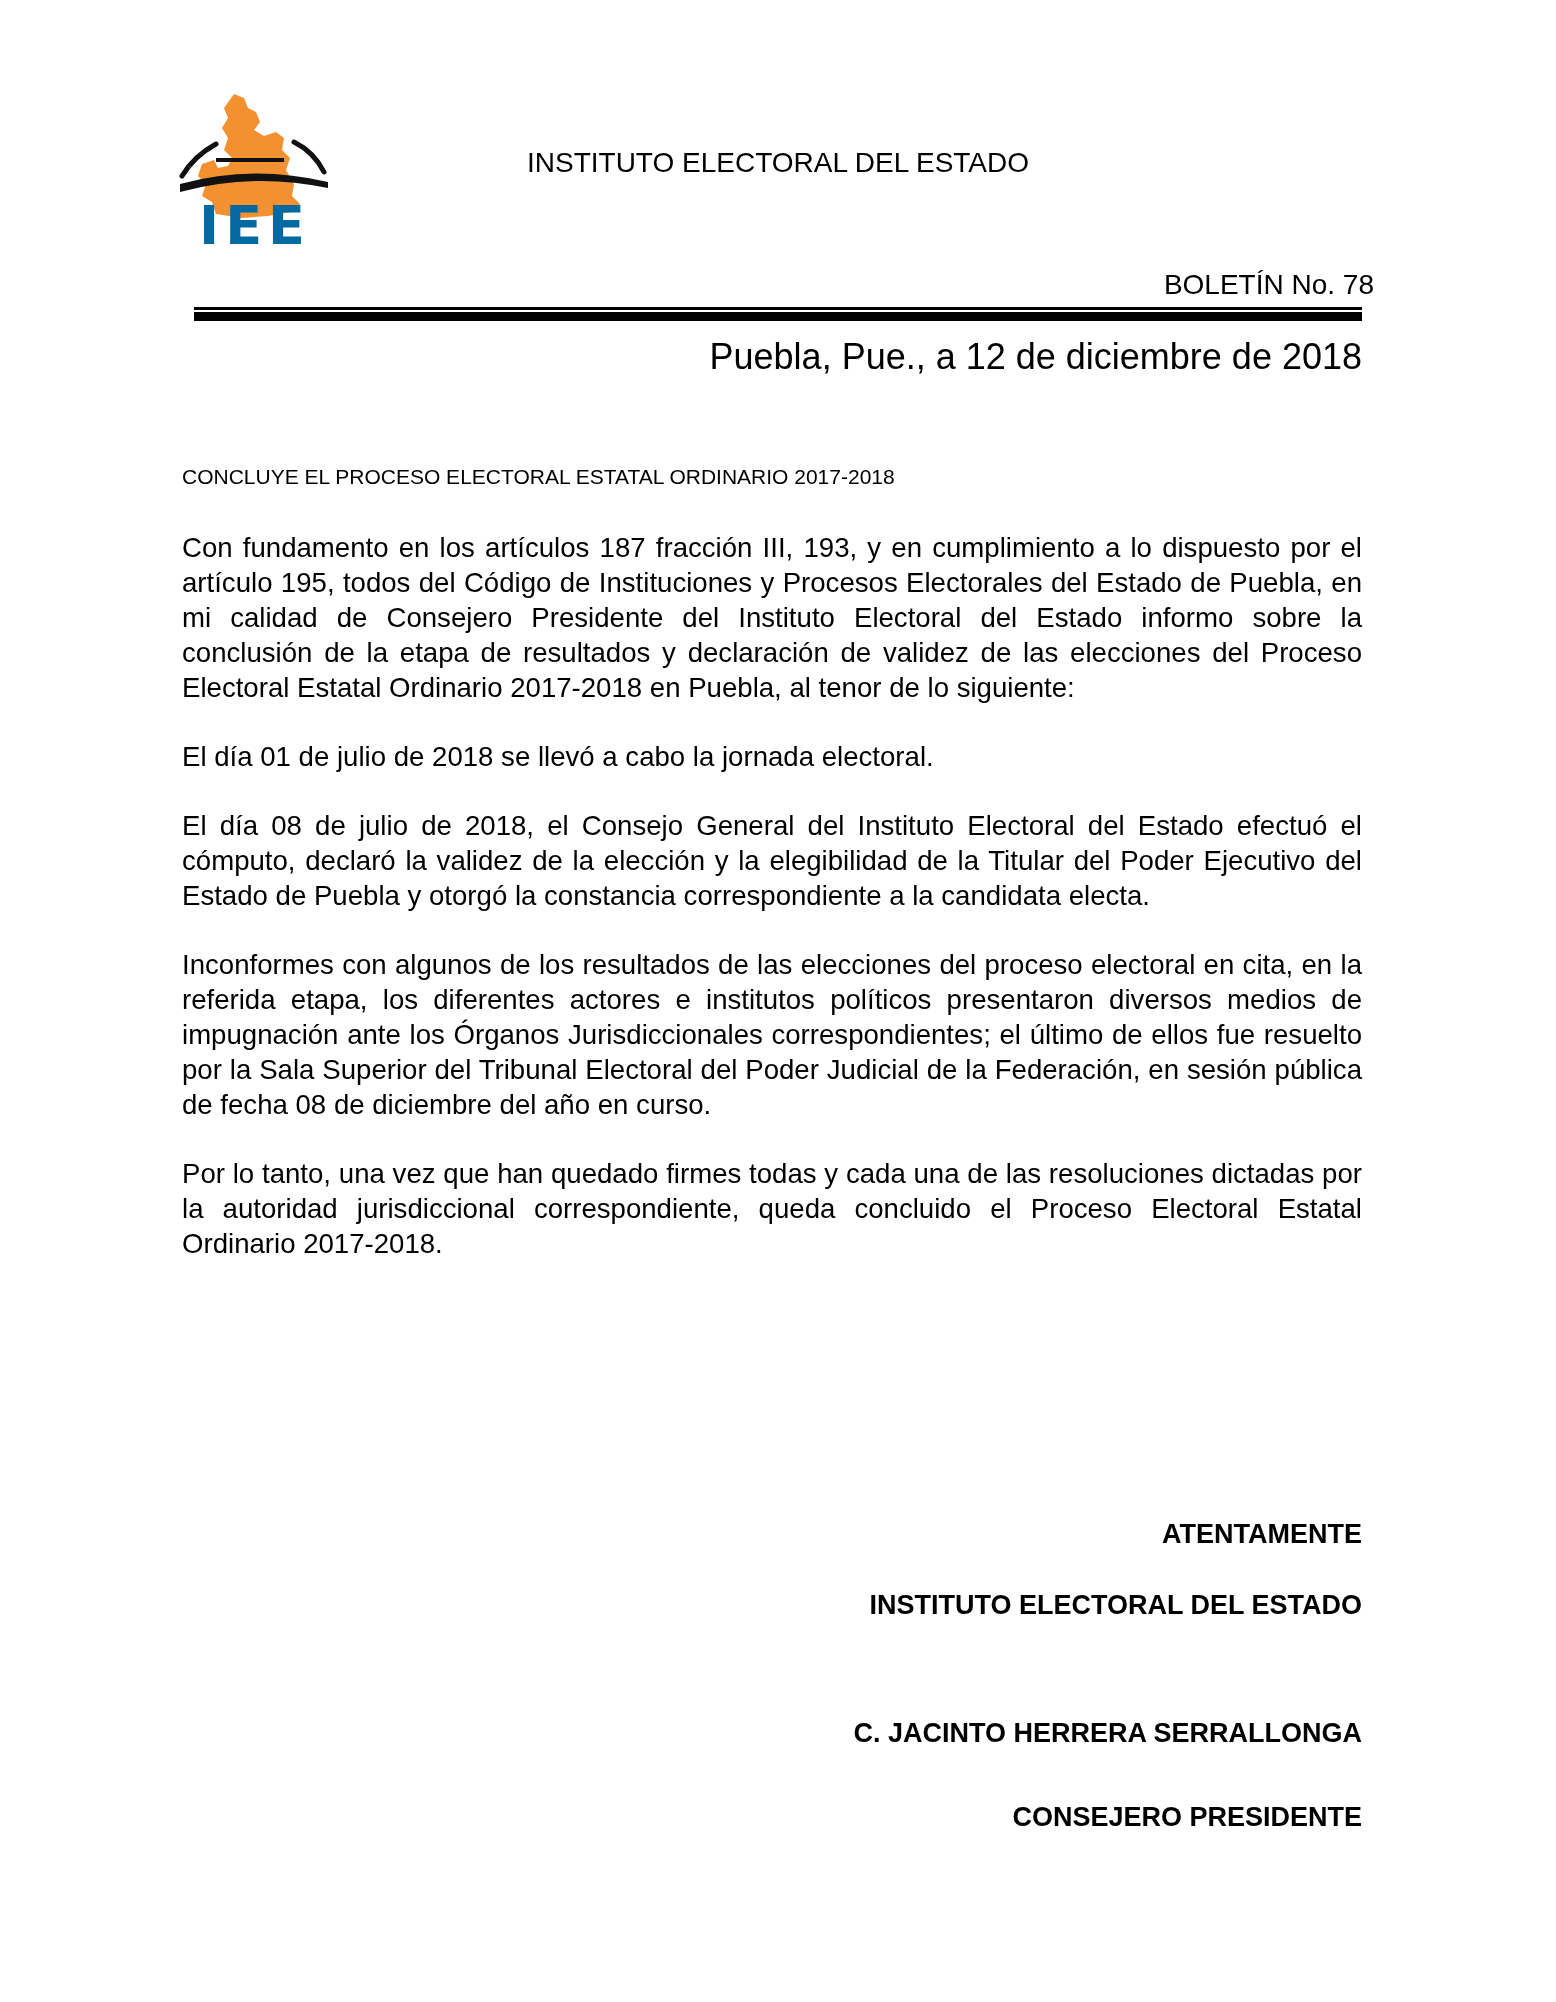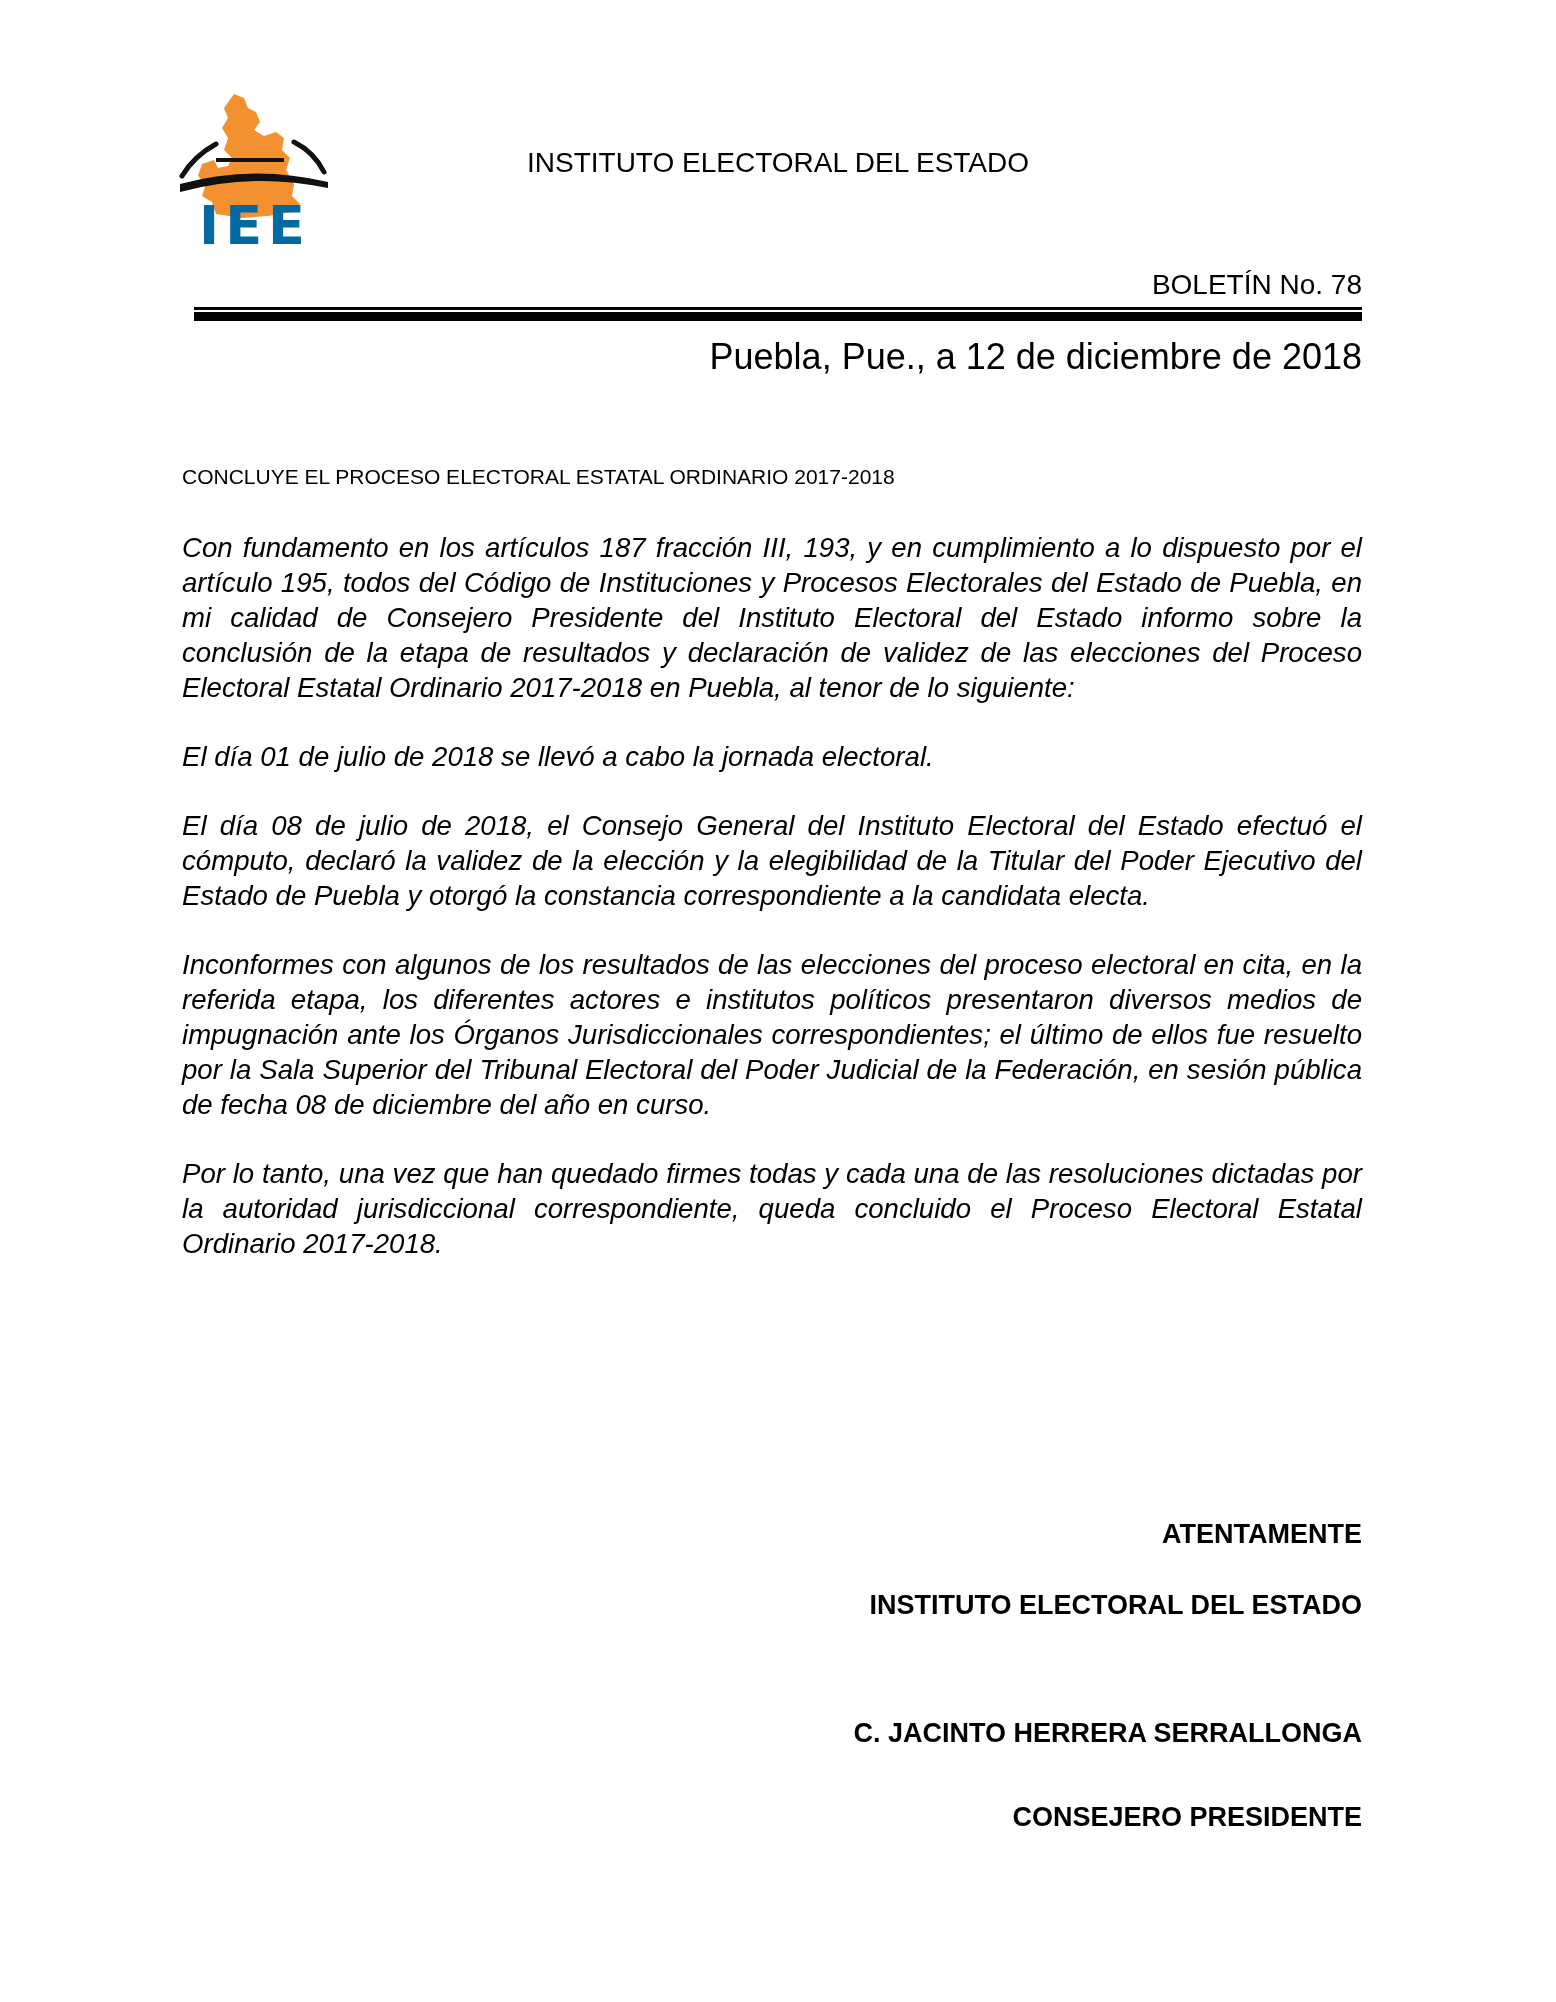--- a/index.html
+++ b/index.html
@@ -29,21 +29,21 @@
       width: 1556px;
       top: 146px;
       text-align: center;
       font-size: 28px;
       line-height: 34px;
       padding-left: 0;
     }
     .institution span { position: relative; left: 0; }
     .bulletin {
       position: absolute;
-      right: 194px;
+      right: 182px;
       top: 268px;
       font-size: 28px;
       line-height: 34px;
       text-align: right;
       white-space: nowrap;
     }
     .rule-thin {
       position: absolute;
       left: 194px;
       width: 1168px;
@@ -81,21 +81,20 @@
       position: absolute;
       left: 182px;
       width: 1180px;
       top: 530px;
       font-size: 27.6px;
       line-height: 35px;
       text-align: justify;
     }
     .body-text p {
       margin: 0 0 34px 0;
-      font-style: italic;
     }
     .closing {
       position: absolute;
       left: 182px;
       width: 1180px;
       text-align: right;
       font-weight: bold;
       font-size: 27px;
       line-height: 34px;
     }

